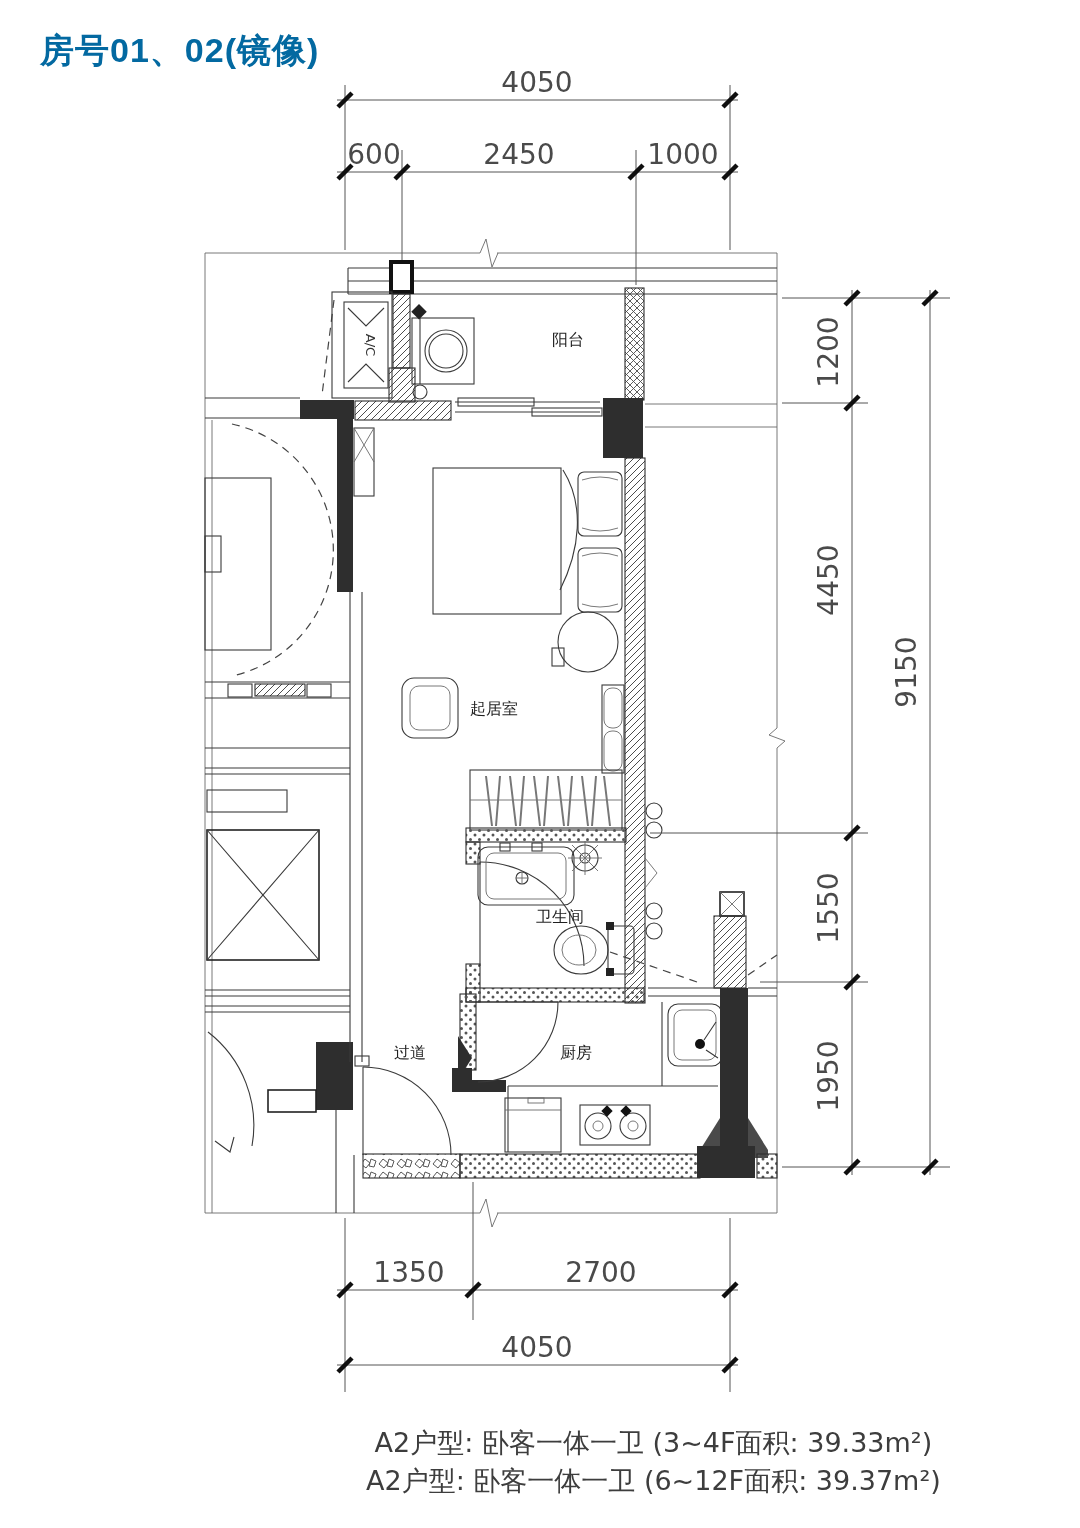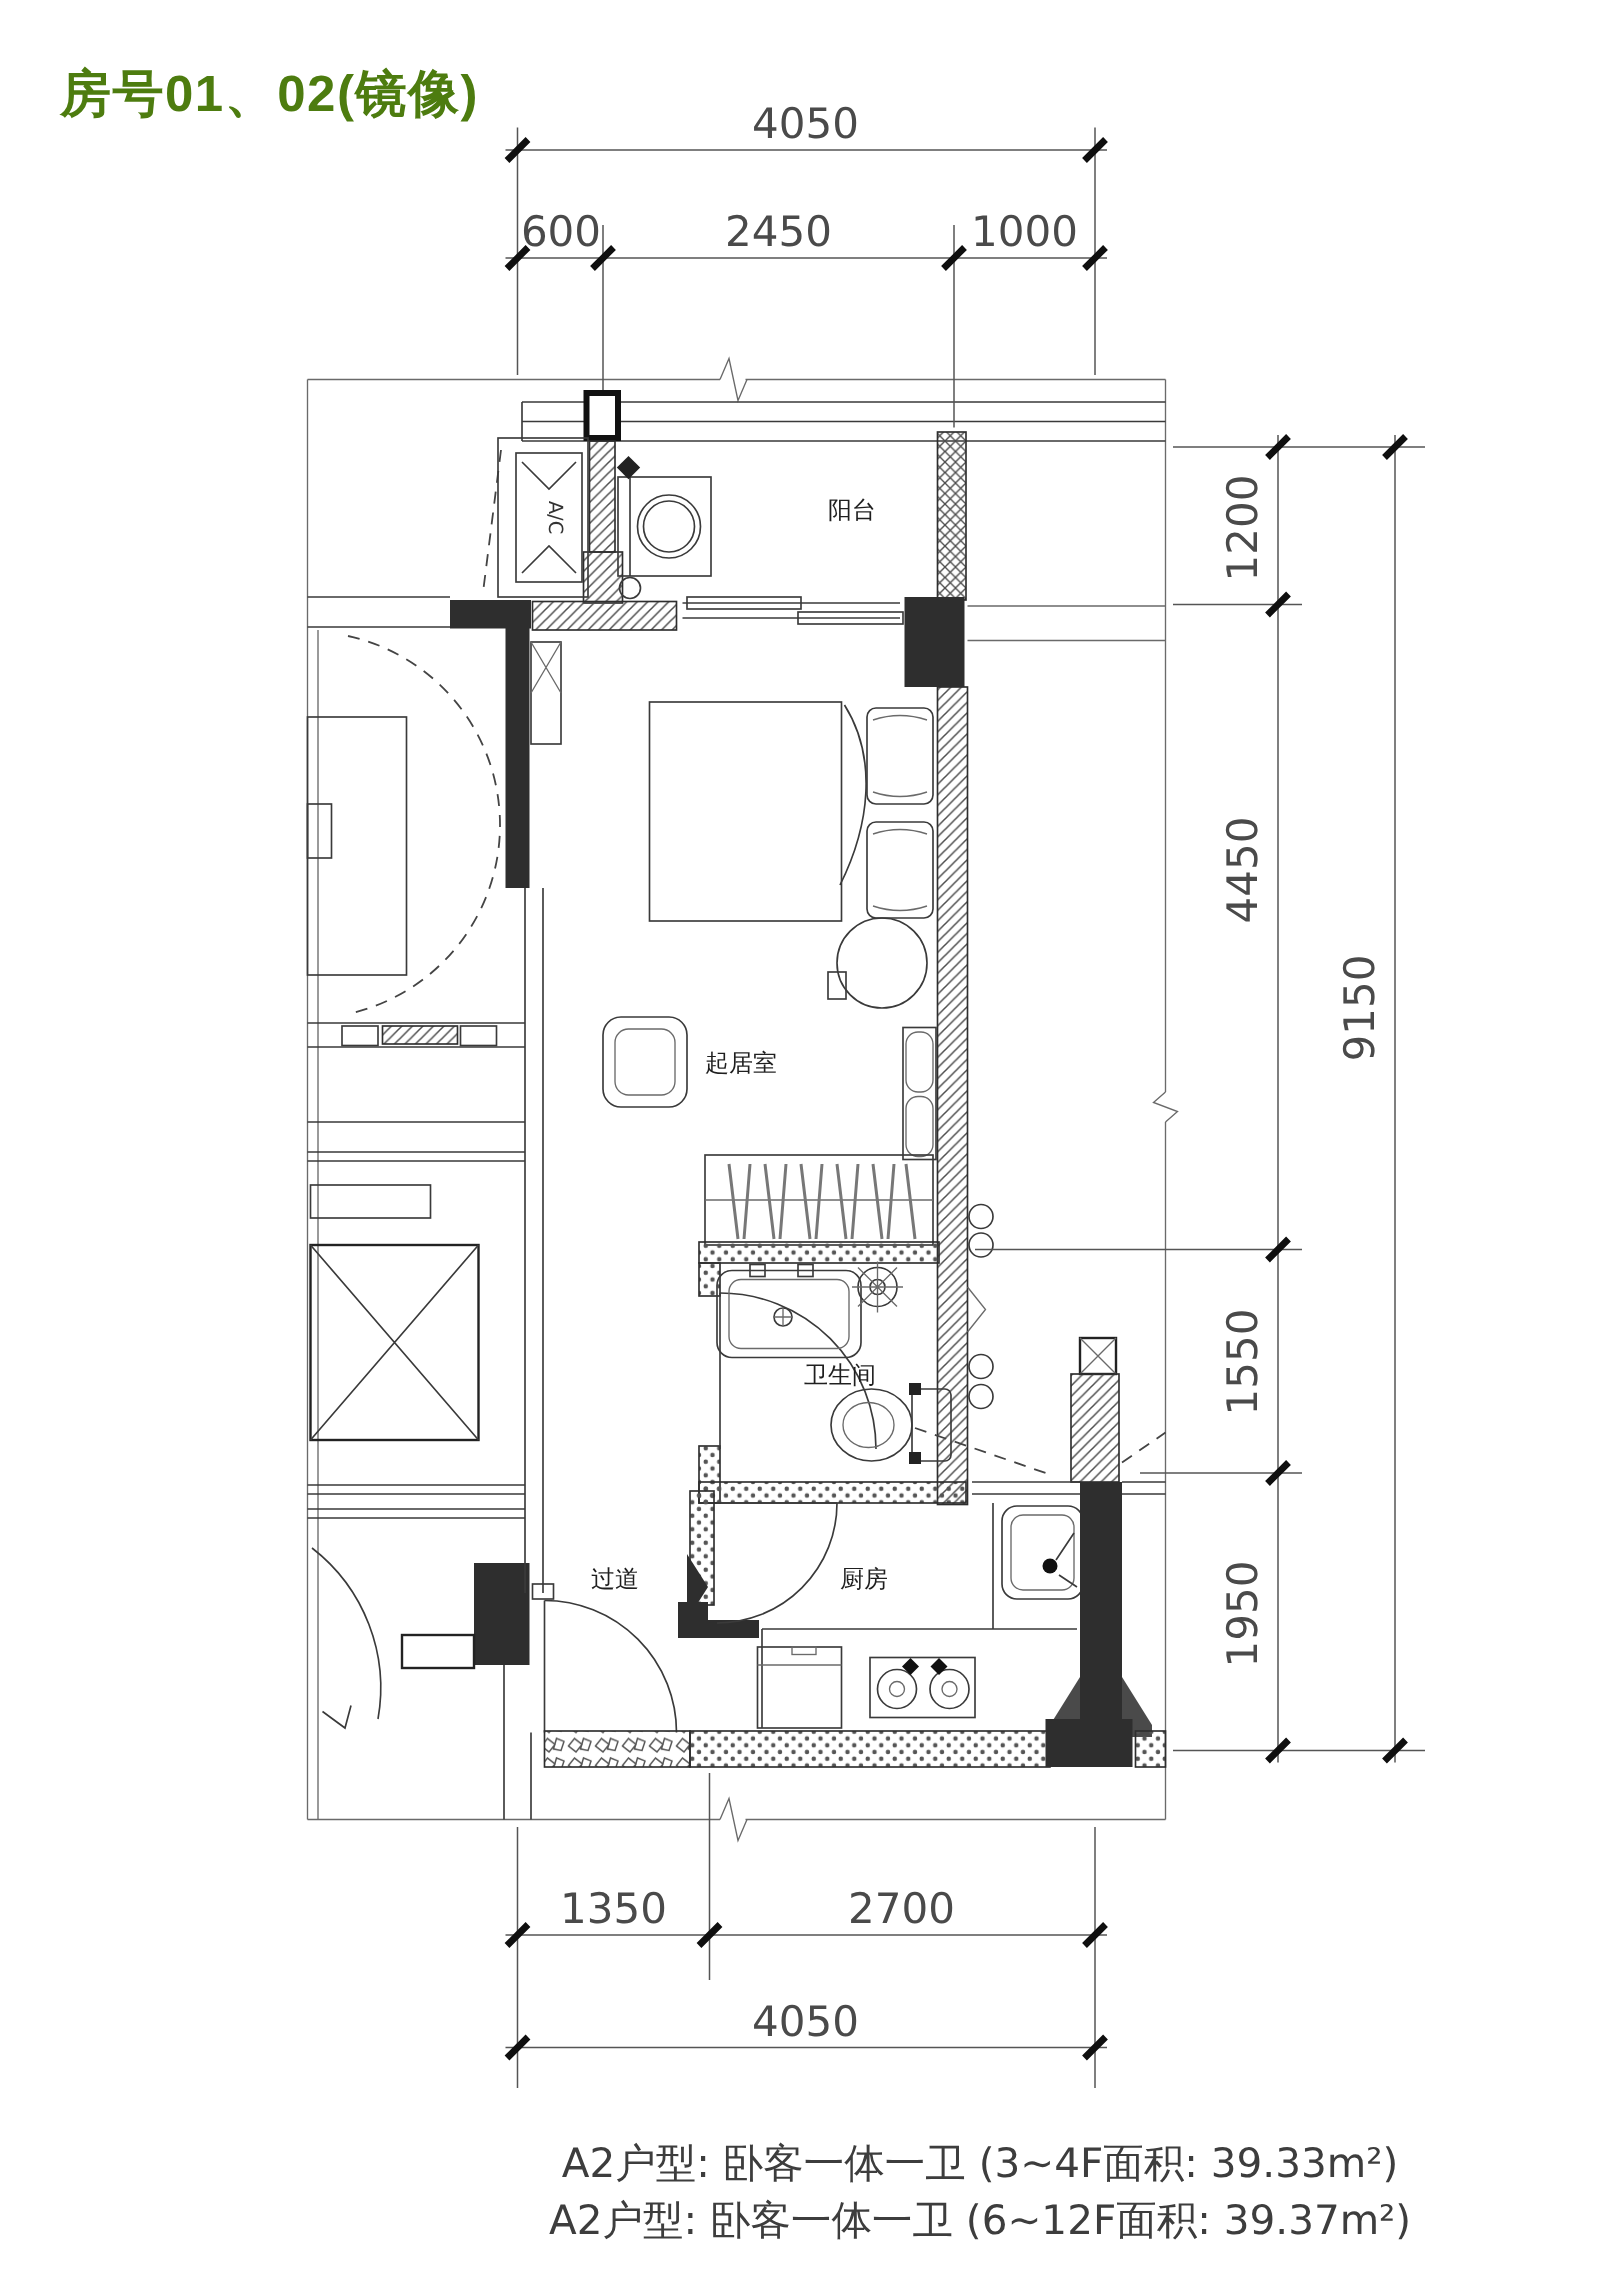--- a/index.html
+++ b/index.html
@@ -1,18 +1,18 @@
 <!DOCTYPE html>
 <html><head>
 <meta charset="utf-8">
 <style>
   html,body{margin:0;padding:0;background:#ffffff;}
   .page{position:relative;width:1080px;height:1528px;background:#ffffff;overflow:hidden;
         font-family:"Liberation Sans",sans-serif;}
-  .title{position:absolute;left:40px;top:40px;font-size:34px;font-weight:bold;color:#4d7c0f;
+  .title{position:absolute;left:40px;top:28px;font-size:34px;font-weight:bold;color:#0369a1;
          letter-spacing:1px;}
   .notes{position:absolute;left:366px;top:1424px;font-size:27px;color:#3d3d3d;line-height:38px;
          font-family:"DejaVu Sans","Liberation Sans",sans-serif;text-align:center;}
   svg{position:absolute;left:0;top:0;}
   .w{stroke:#222;stroke-width:1.6;fill:none}
   .t{stroke:#3a3a3a;stroke-width:1.1;fill:none}
   .x{stroke:#6a6a6a;stroke-width:0.9;fill:none}
   .dim{stroke:#555;stroke-width:1;fill:none}
   .tick{stroke:#0f0f0f;stroke-width:4.5}
   .blk{fill:#2e2e2e;stroke:none}

